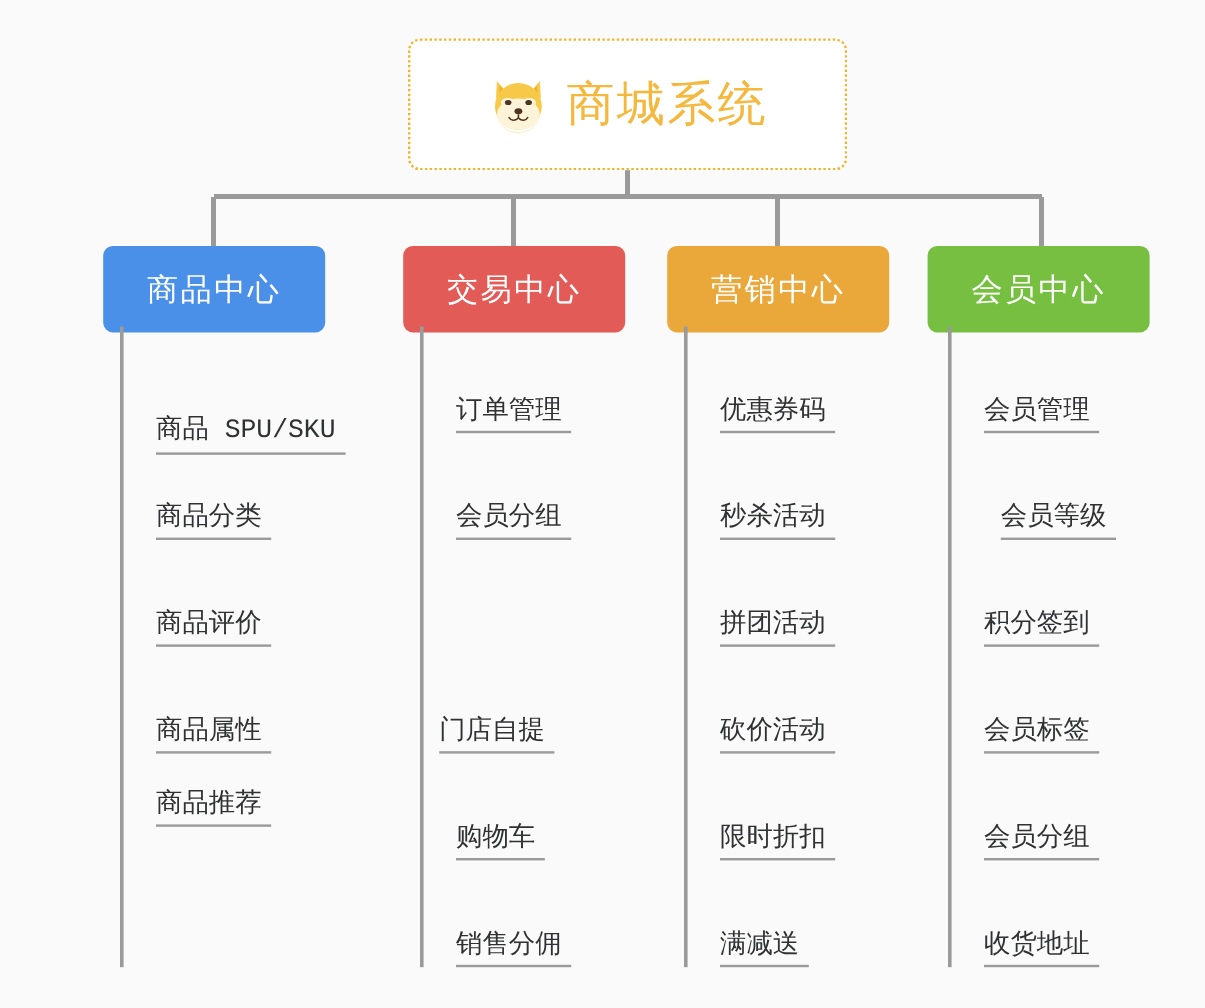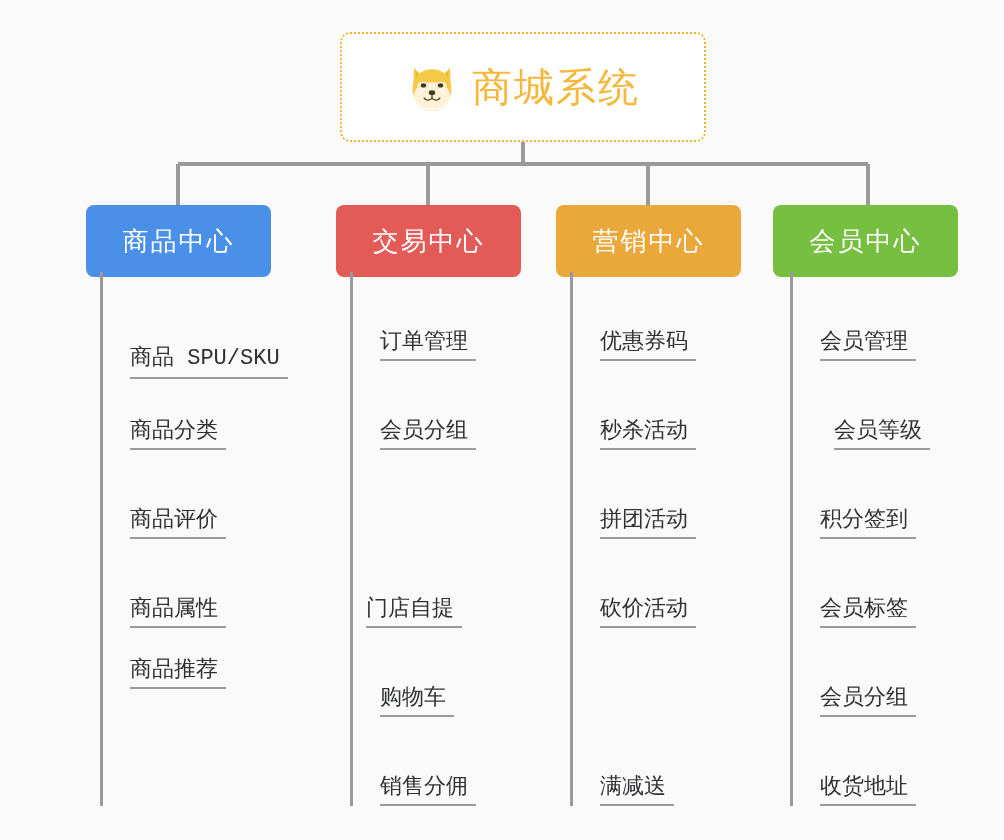--- a/index.html
+++ b/index.html
@@ -199,20 +199,23 @@
         </div>
         <div class="leaf-item" style="top: 89px;">
           <span class="leaf-label" style="border-bottom-color: rgb(154, 154, 154);">秒杀活动</span>
         </div>
         <div class="leaf-item" style="top: 178px;">
           <span class="leaf-label" style="border-bottom-color: rgb(154, 154, 154);">拼团活动</span>
         </div>
         <div class="leaf-item" style="top: 267px;">
           <span class="leaf-label" style="border-bottom-color: rgb(154, 154, 154);">砍价活动</span>
         </div>
+        <div class="leaf-item" style="top: 356px;">
+          <span class="leaf-label" style="border-bottom-color: rgb(154, 154, 154);">限时折扣</span>
+        </div>
         <div class="leaf-item" style="top: 445px;">
           <span class="leaf-label" style="border-bottom-color: rgb(154, 154, 154);">满减送</span>
         </div>
       </div>
       <div class="cat-box" style="left: 745px; top: 205px; width: 185px; background: rgb(118, 191, 64);">
         <span>会员中心</span>
       </div>
       <div class="leaf-col" style="left: 762px; width: 275px; height: 534px;">
         <div class="leaf-spine" style="height: 534px; background: rgb(154, 154, 154);"></div>
         <div class="leaf-item" style="top: 0px;">

